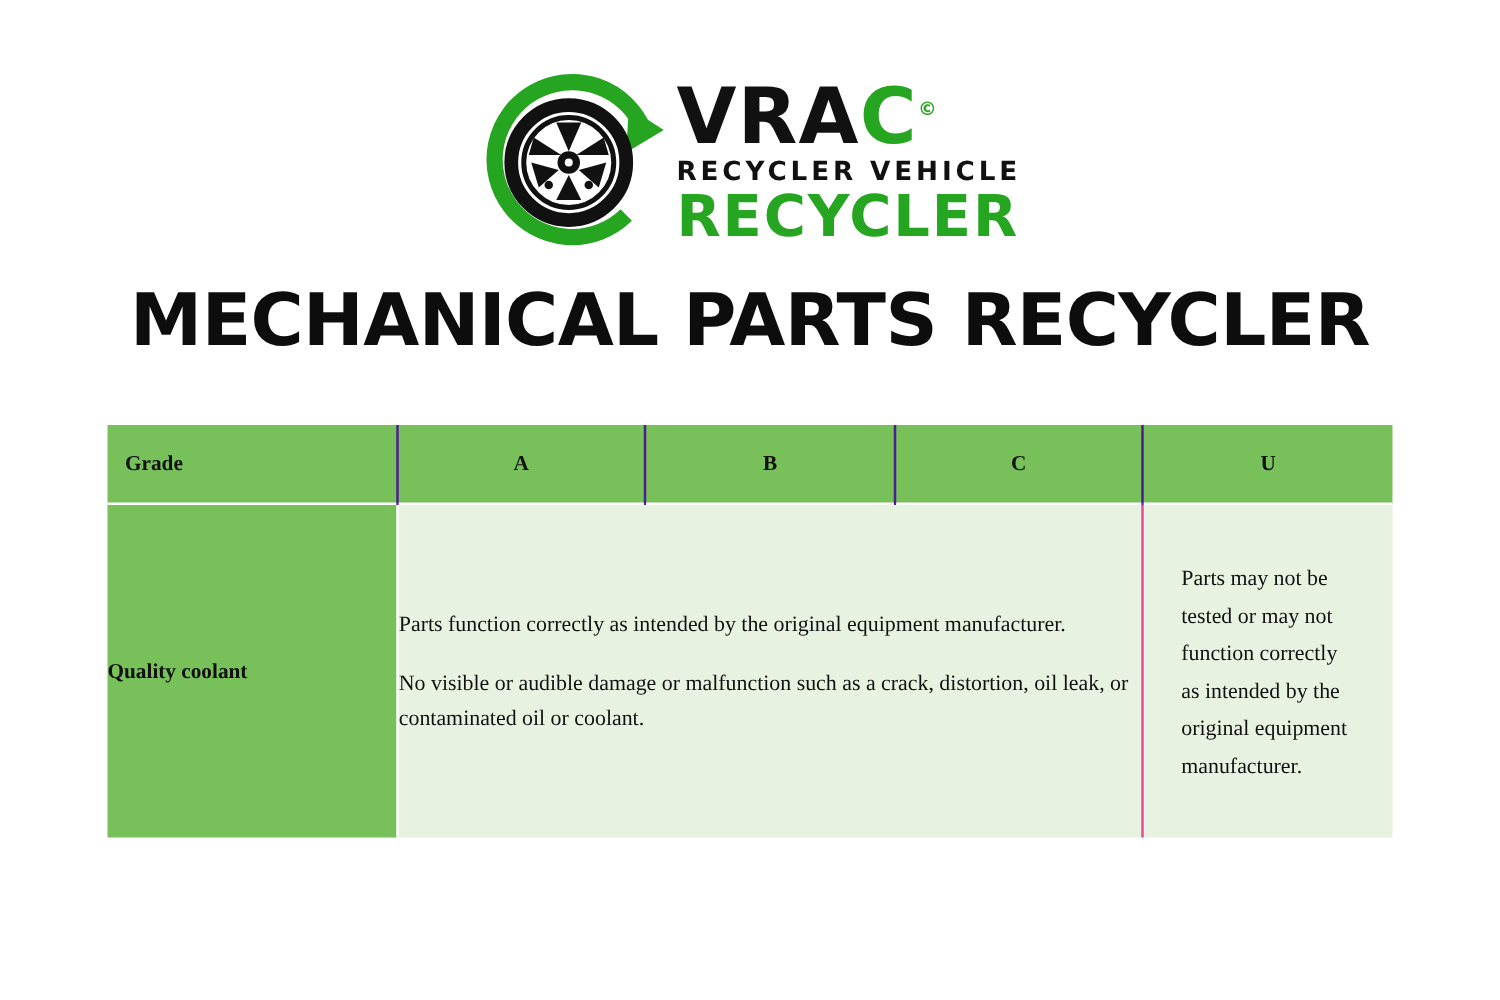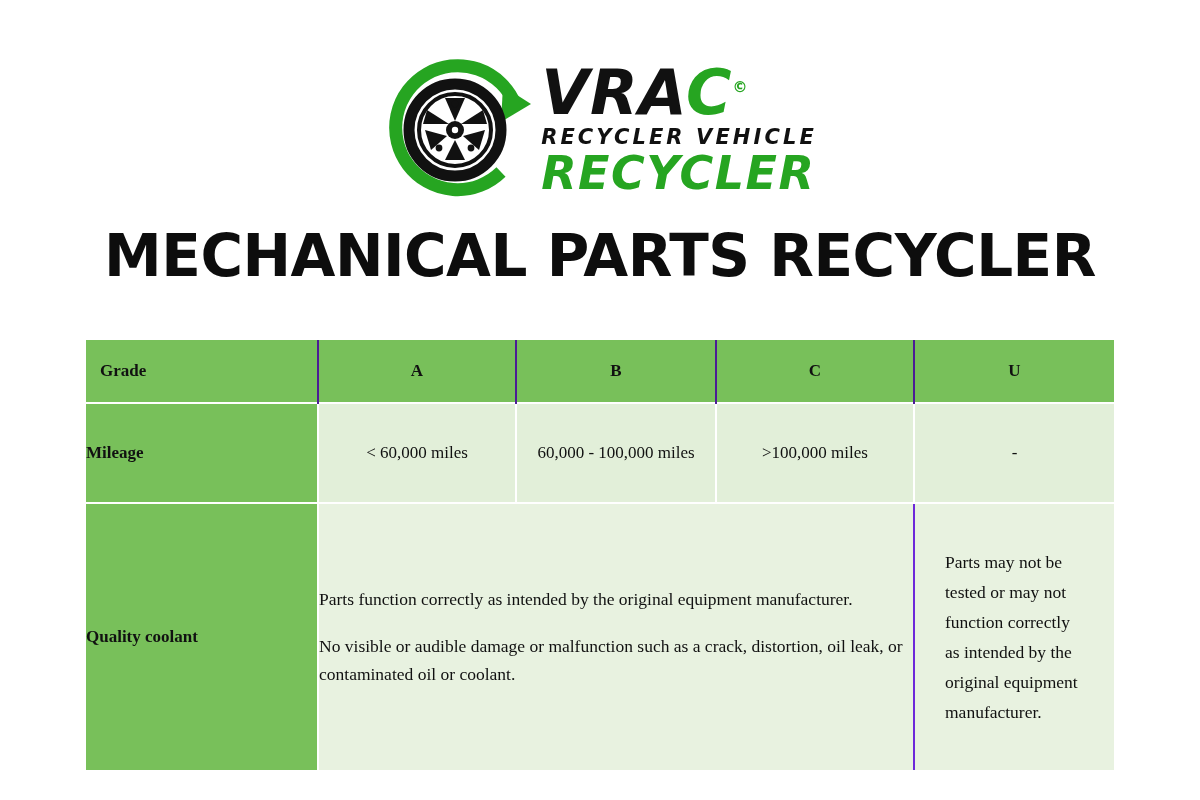--- a/index.html
+++ b/index.html
@@ -29,21 +29,20 @@
     left: 0;
     width: 1200px;
     display: flex;
     justify-content: center;
     align-items: center;
   }
   .logo-inner {
     display: flex;
     align-items: center;
     gap: 8px;
-    font-style: italic;
   }
   .logo-mark {
     width: 150px;
     height: 150px;
     flex: 0 0 150px;
     position: relative;
   }
   .logo-text {
     display: flex;
     flex-direction: column;
@@ -169,21 +168,21 @@
   }
 
   .criteria-cell {
     background: #e8f2e0;
     font-family: "Liberation Serif", serif;
     font-size: 17.5px;
     color: #111111;
     text-align: left;
     vertical-align: top;
     border-top: 2px solid #ffffff;
-    border-right: 2px solid #6d28d9;
+    border-right: 2px solid #ec4899;
     padding: 22px 22px 22px 18px;
     line-height: 1.65;
   }
   .criteria-cell p {
     margin: 0 0 18px 0;
   }
   .criteria-cell p:last-child {
     margin-bottom: 0;
   }
   .criteria-cell.u-col {
@@ -255,27 +254,20 @@
     </colgroup>
     <tbody>
       <tr>
         <td class="head-cell row-label">Grade</td>
         <td class="head-cell">A</td>
         <td class="head-cell">B</td>
         <td class="head-cell">C</td>
         <td class="head-cell last">U</td>
       </tr>
 
-      <tr class="row-mileage">
-        <td class="label-cell">Mileage</td>
-        <td class="data-cell">&lt; 60,000 miles</td>
-        <td class="data-cell">60,000 - 100,000 miles</td>
-        <td class="data-cell">&gt;100,000 miles</td>
-        <td class="data-cell last dash">-</td>
-      </tr>
 
       <tr class="row-criteria">
         <td class="label-cell">Quality coolant</td>
         <td class="criteria-cell" colspan="3">
           <p>Parts function correctly as intended by the original equipment manufacturer.</p>
           <p>No visible or audible damage or malfunction such as a crack, distortion, oil leak, or contaminated oil or coolant.</p>
         </td>
         <td class="criteria-cell u-col">Parts may not be tested or may not function correctly as intended by the original equipment manufacturer.</td>
       </tr>
     </tbody>

